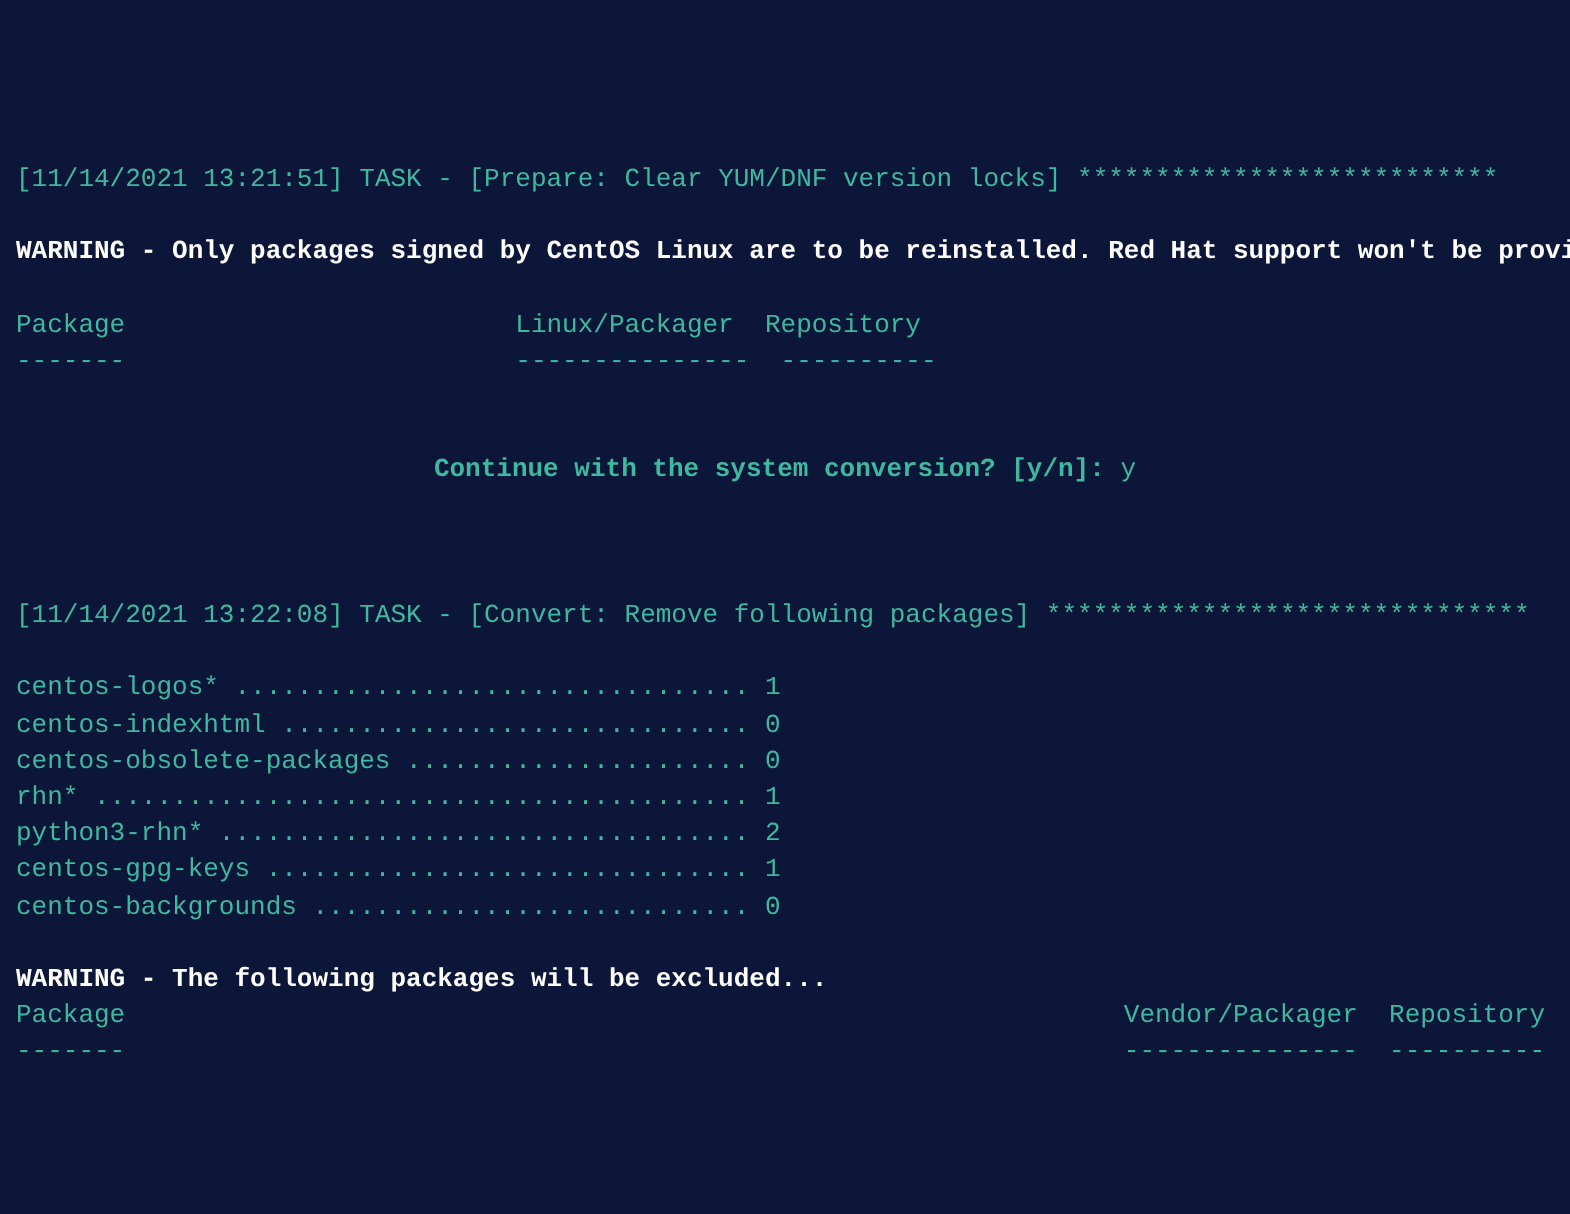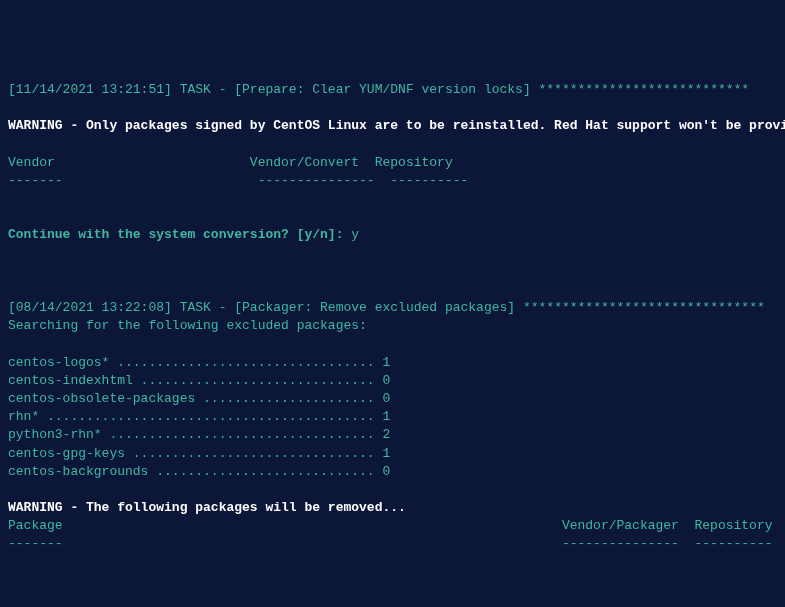--- a/index.html
+++ b/index.html
@@ -8,35 +8,35 @@
       font-family: 'Consolas', 'Monaco', 'Courier New', monospace;
       font-size: 13px;
       line-height: 1.4;
       margin: 0;
       padding: 8px;
       white-space: pre;
       overflow-x: hidden;
     }
     .white { color: #ffffff; font-weight: bold; }
     .teal { color: #3fb8a0; }
-    .teal-bold { color: #3fb8a0; font-weight: bold; }
+    .teal-bold { color: #3fb8a0; font-weight: bold; text-align: center; }
     .line { display: block; }
   </style>
 </head>
 <body>
 
 
 
 <div><span class="line teal"><span>[11/14/2021 13:21:51]</span> <span>TASK - [Prepare: Clear YUM/DNF version locks]</span> <span>***************************</span></span>
 <span class="line white">WARNING - Only packages signed by CentOS Linux are to be reinstalled. Red Hat support won't be provided for the</span>
-<span class="line teal"><span id="t1h1">Vendor                         </span><span id="t1h2">Vendor/Convert  </span><span id="t1h3">Repository</span></span><span class="line teal" id="t1d">-------                         ---------------  ----------</span>
+<span class="line teal"><span id="t1h1">Package                         </span><span id="t1h2">Linux/Packager  </span><span id="t1h3">Repository</span></span><span class="line teal" id="t1d">-------                         ---------------  ----------</span>
 
 <span class="line teal-bold"><span>Continue with the system conversion? [y/n]:</span> <span class="teal" style="font-weight:normal">y</span></span>
 
 
-<span class="line teal"><span>[08/14/2021 13:22:08]</span> <span>TASK - [Packager: Remove excluded packages]</span> <span>*******************************</span></span><span class="line teal">Searching for the following excluded packages:</span>
+<span class="line teal"><span>[11/14/2021 13:22:08]</span> <span>TASK - [Convert: Remove following packages]</span> <span>*******************************</span></span>
 <div id="excluded"><span class="line teal">centos-logos* ................................. 1</span><span class="line teal">centos-indexhtml .............................. 0</span><span class="line teal">centos-obsolete-packages ...................... 0</span><span class="line teal">rhn* .......................................... 1</span><span class="line teal">python3-rhn* .................................. 2</span><span class="line teal">centos-gpg-keys ............................... 1</span><span class="line teal">centos-backgrounds ............................ 0</span></div>
-<span class="line white">WARNING - The following packages will be removed...</span><span class="line teal" id="t2h">Package                                                                Vendor/Packager  Repository</span><span class="line teal" id="t2d">-------                                                                ---------------  ----------</span>
+<span class="line white">WARNING - The following packages will be excluded...</span><span class="line teal" id="t2h">Package                                                                Vendor/Packager  Repository</span><span class="line teal" id="t2d">-------                                                                ---------------  ----------</span>
 
 </div>
 
 
 
 
 </body></html>

